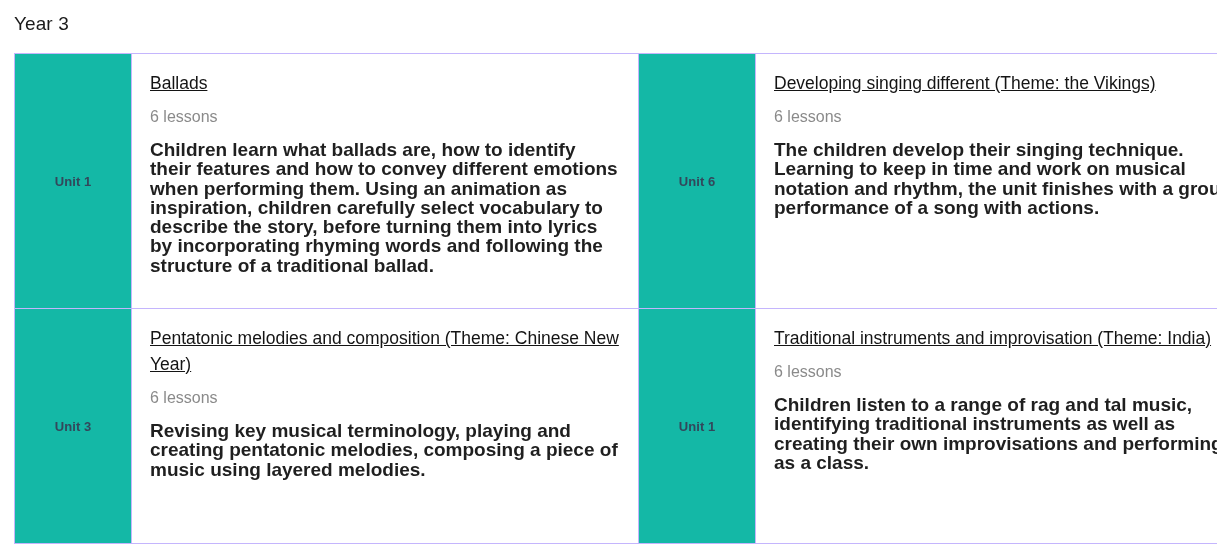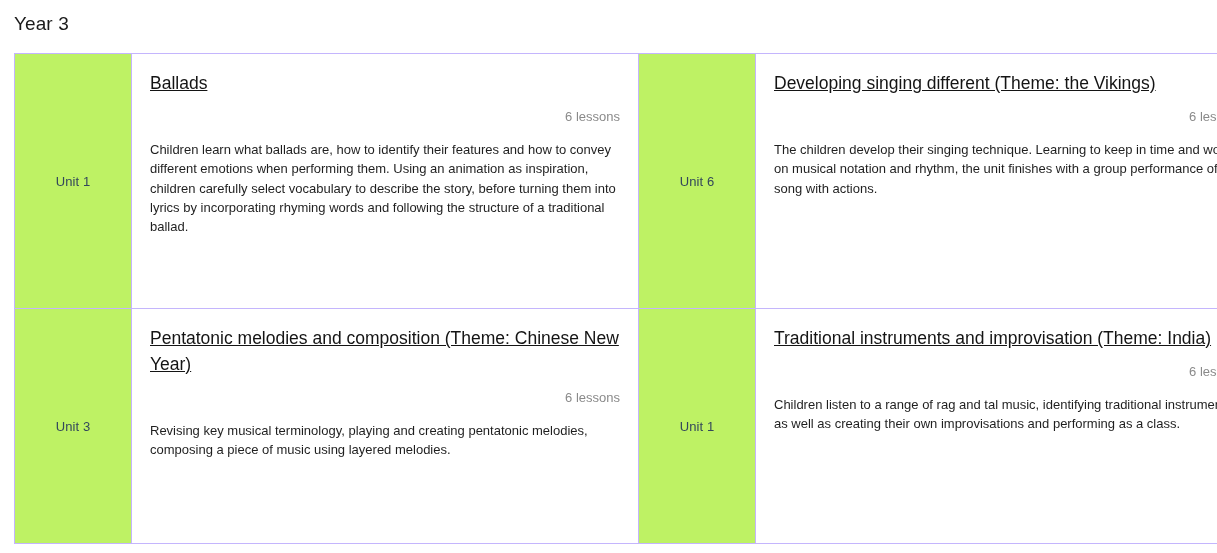--- a/index.html
+++ b/index.html
@@ -43,24 +43,24 @@
   }
 
   .curriculum-table td {
     border: 1px solid #c4b5fd;
     vertical-align: middle;
     padding: 0;
   }
 
   
   td.unit-label {
-    background: #bef264;
+    background: #14b8a6;
     text-align: center;
     font-size: 13px;
-    font-weight: normal;
+    font-weight: bold;
     color: #33475b;
     width: 116px;
     letter-spacing: 0.1px;
   }
 
   
   td.unit-content {
     background: #ffffff;
     padding: 16px 18px 18px 18px;
     vertical-align: top;
@@ -77,32 +77,32 @@
     text-decoration: underline;
     font-weight: 400;
     cursor: pointer;
   }
 
   .unit-title-wrap {
     margin: 0 0 2px 0;
   }
 
   .lesson-count {
-    font-size: 13px;
+    font-size: 16px;
     line-height: 18px;
     color: #8a8a8a;
     margin: 12px 0 0 0;
-    text-align: right;
   }
 
   .unit-desc {
-    font-size: 13px;
+    font-size: 19px;
     line-height: 19.3px;
     color: #1f1f1f;
     margin: 14px 0 0 0;
+    font-weight: bold;
   }
 
   
   tr.row-1 td.unit-content { height: 220px; }
   tr.row-2 td.unit-content { height: 200px; }
 </style>
 </head>
 <body>
 
 <div class="page">

